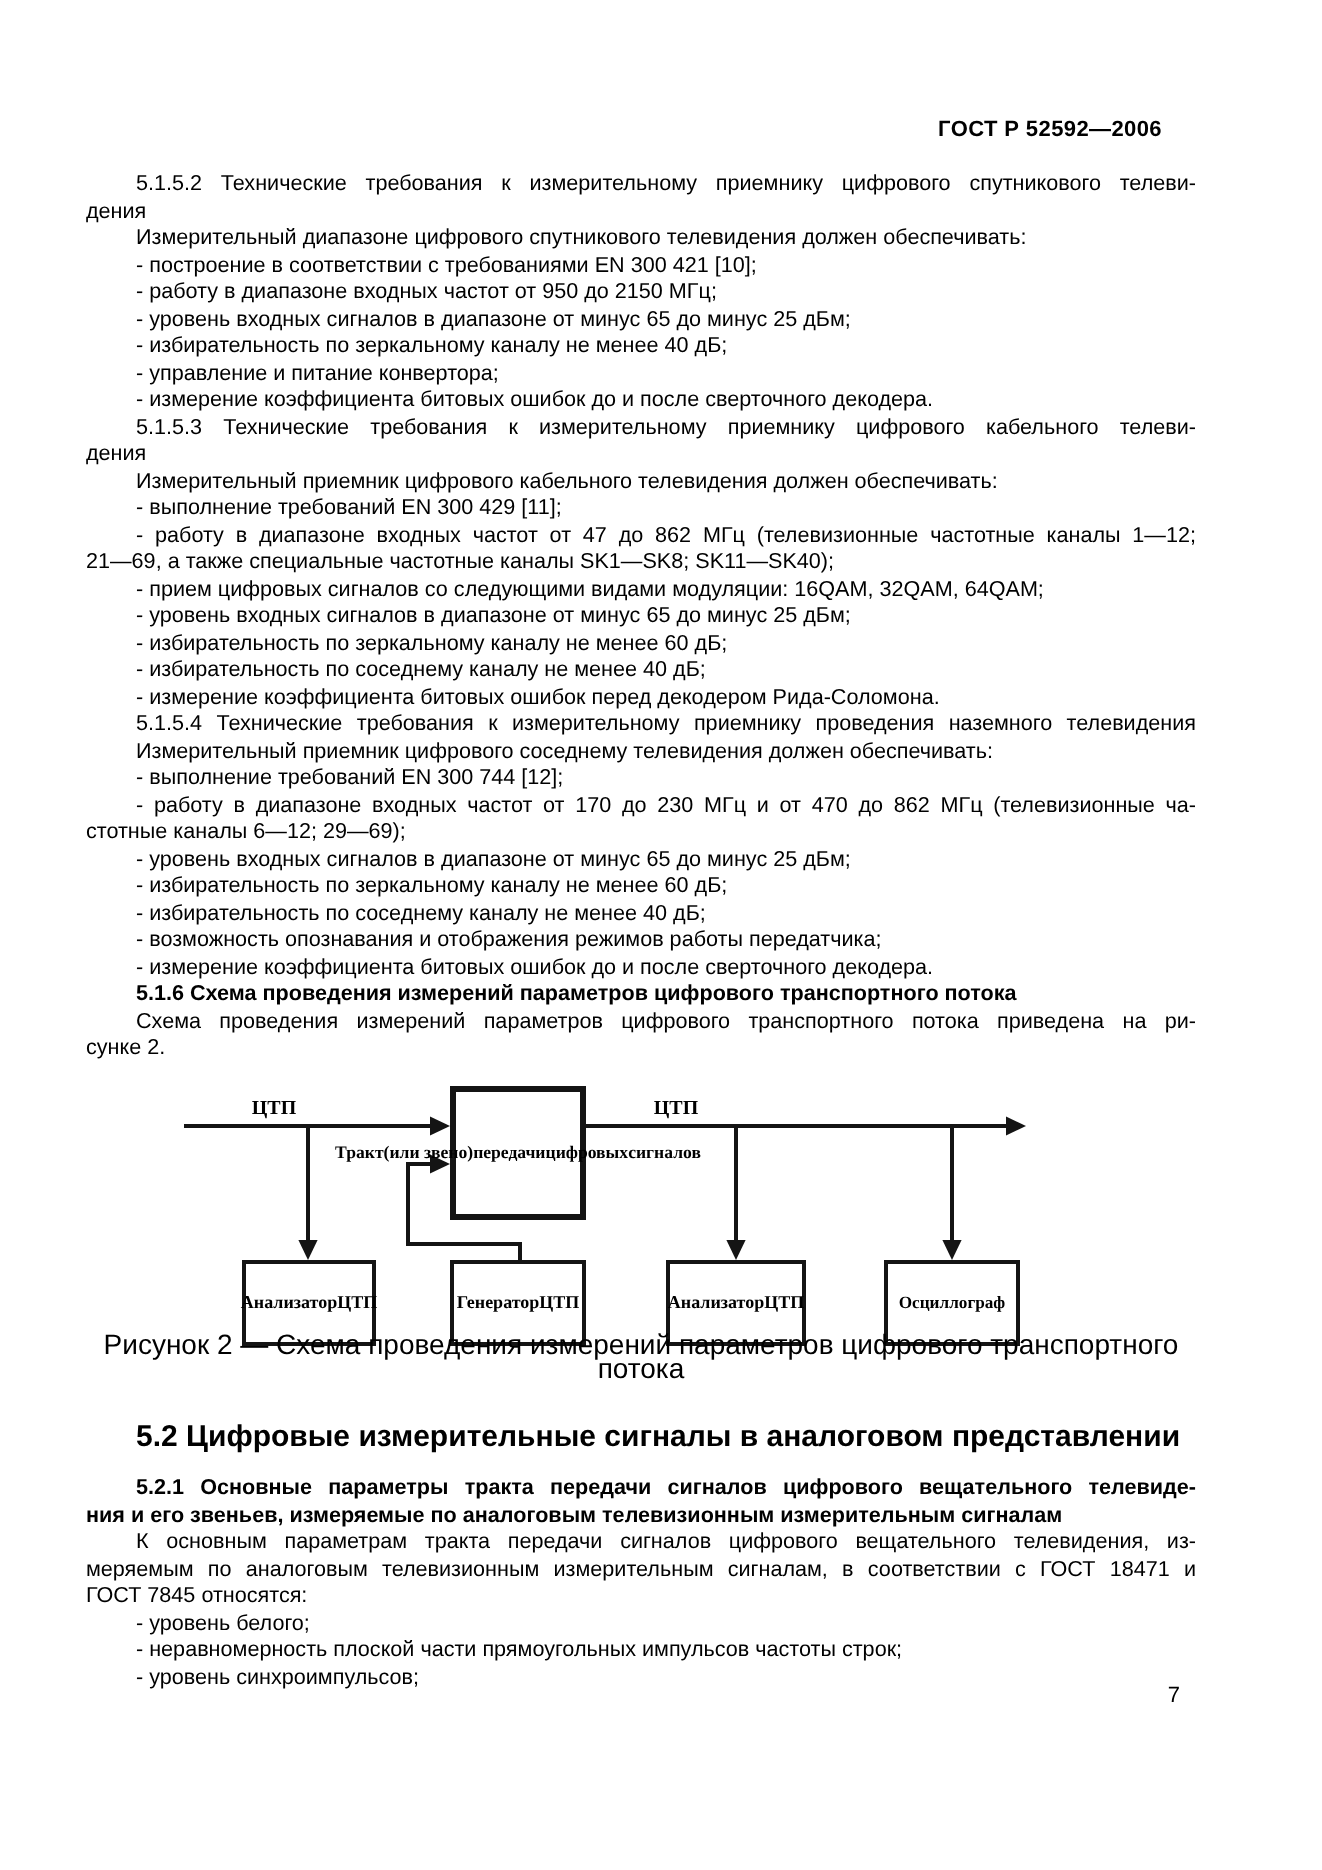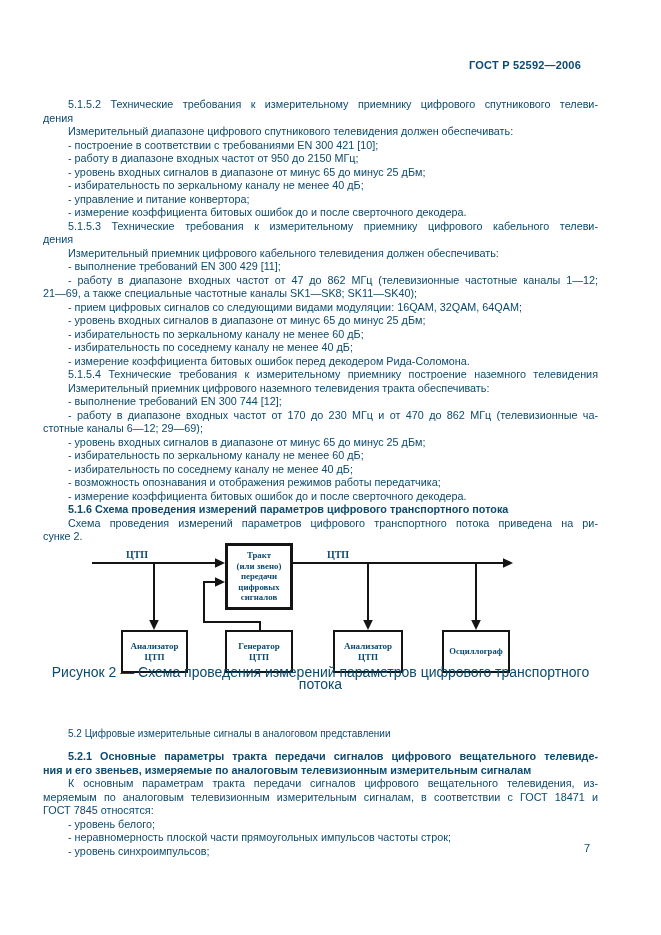--- a/index.html
+++ b/index.html
@@ -1,36 +1,36 @@
 <!DOCTYPE html>
 <html lang="ru"><head>
 <meta charset="utf-8">
 <style>
   html,body{margin:0;padding:0;background:#ffffff;}
   .page{
     position:relative;width:661px;height:935px;background:#ffffff;
-    font-family:"Liberation Sans",sans-serif;color:#0c4a6e;overflow:hidden;
+    font-family:"Liberation Sans",sans-serif;color:#000000;overflow:hidden;
   }
   .doc-header{position:absolute;top:59px;right:80px;font-size:11px;font-weight:bold;letter-spacing:.2px;}
-  .tblock{position:absolute;left:43px;width:555px;margin-top:12px;}
+  .tblock{position:absolute;left:43px;width:555px;}
   #blockA{top:86px;}
   #blockB{top:738px;}
   .ln{font-size:10.8px;line-height:13.5px;height:13.5px;overflow:hidden;white-space:normal;}
   .ln.ind{padding-left:25px;}
   .ln.just{text-align:justify;}
   .ln.just::after{content:"";display:inline-block;width:100%;}
   .para.bold .ln{font-weight:bold;}
   .h52{position:absolute;left:43px;top:712px;width:555px;padding-left:25px;box-sizing:border-box;
-       font-weight:normal;font-size:10px;line-height:13.5px;margin-top:15px;}
+       font-weight:bold;font-size:15px;line-height:13.5px;}
   .caption{position:absolute;left:43px;top:666px;width:555px;text-align:center;font-size:14px;line-height:12px;}
   .pageno{position:absolute;top:842px;right:71px;font-size:11px;}
   .fig{position:absolute;left:43px;top:540px;width:555px;height:140px;font-family:Liberation Serif, serif;}
   .fig svg{position:absolute;left:0;top:0;}
   .bx{position:absolute;box-sizing:border-box;border:2px solid #141414;background:#ffffff;
-      display:flex;flex-direction:column;justify-content:center;align-items:center;
+      display:flex;flex-direction:row;justify-content:center;align-items:center;
       font-weight:bold;font-size:9px;line-height:10.4px;text-align:center;}
   .bx div{white-space:nowrap;}
   .bx-tract{left:182px;top:3px;width:68px;height:67px;border-width:3px;font-size:8.8px;}
   .bx-a1{left:78px;top:90px;width:67px;height:43px;}
   .bx-gen{left:182px;top:90px;width:68px;height:43px;}
   .bx-a2{left:290px;top:90px;width:70px;height:43px;}
   .bx-osc{left:399px;top:90px;width:68px;height:43px;font-size:8.6px;}
   .cptlbl{position:absolute;top:9px;width:48px;text-align:center;font-weight:bold;font-size:10px;line-height:12px;}
   .cptlbl.left{left:70px;}
   .cptlbl.right{left:271px;}
@@ -91,24 +91,24 @@
       <div class="para">
         <div class="ln ind">- избирательность по зеркальному каналу не менее 60 дБ;</div>
       </div>
       <div class="para">
         <div class="ln ind">- избирательность по соседнему каналу не менее 40 дБ;</div>
       </div>
       <div class="para">
         <div class="ln ind">- измерение коэффициента битовых ошибок перед декодером Рида-Соломона.</div>
       </div>
       <div class="para">
-        <div class="ln ind just">5.1.5.4 Технические требования к измерительному приемнику построение наземного телевидения</div>
-      </div>
-      <div class="para">
-        <div class="ln ind">Измерительный приемник цифрового наземного телевидения тракта обеспечивать:</div>
+        <div class="ln ind just">5.1.5.4 Технические требования к измерительному приемнику проведения наземного телевидения</div>
+      </div>
+      <div class="para">
+        <div class="ln ind">Измерительный приемник цифрового соседнему телевидения должен обеспечивать:</div>
       </div>
       <div class="para">
         <div class="ln ind">- выполнение требований EN 300 744 [12];</div>
       </div>
       <div class="para">
         <div class="ln ind just">- работу в диапазоне входных частот от 170 до 230 МГц и от 470 до 862 МГц (телевизионные ча-</div>
         <div class="ln">стотные каналы 6—12; 29—69);</div>
       </div>
       <div class="para">
         <div class="ln ind">- уровень входных сигналов в диапазоне от минус 65 до минус 25 дБм;</div>

